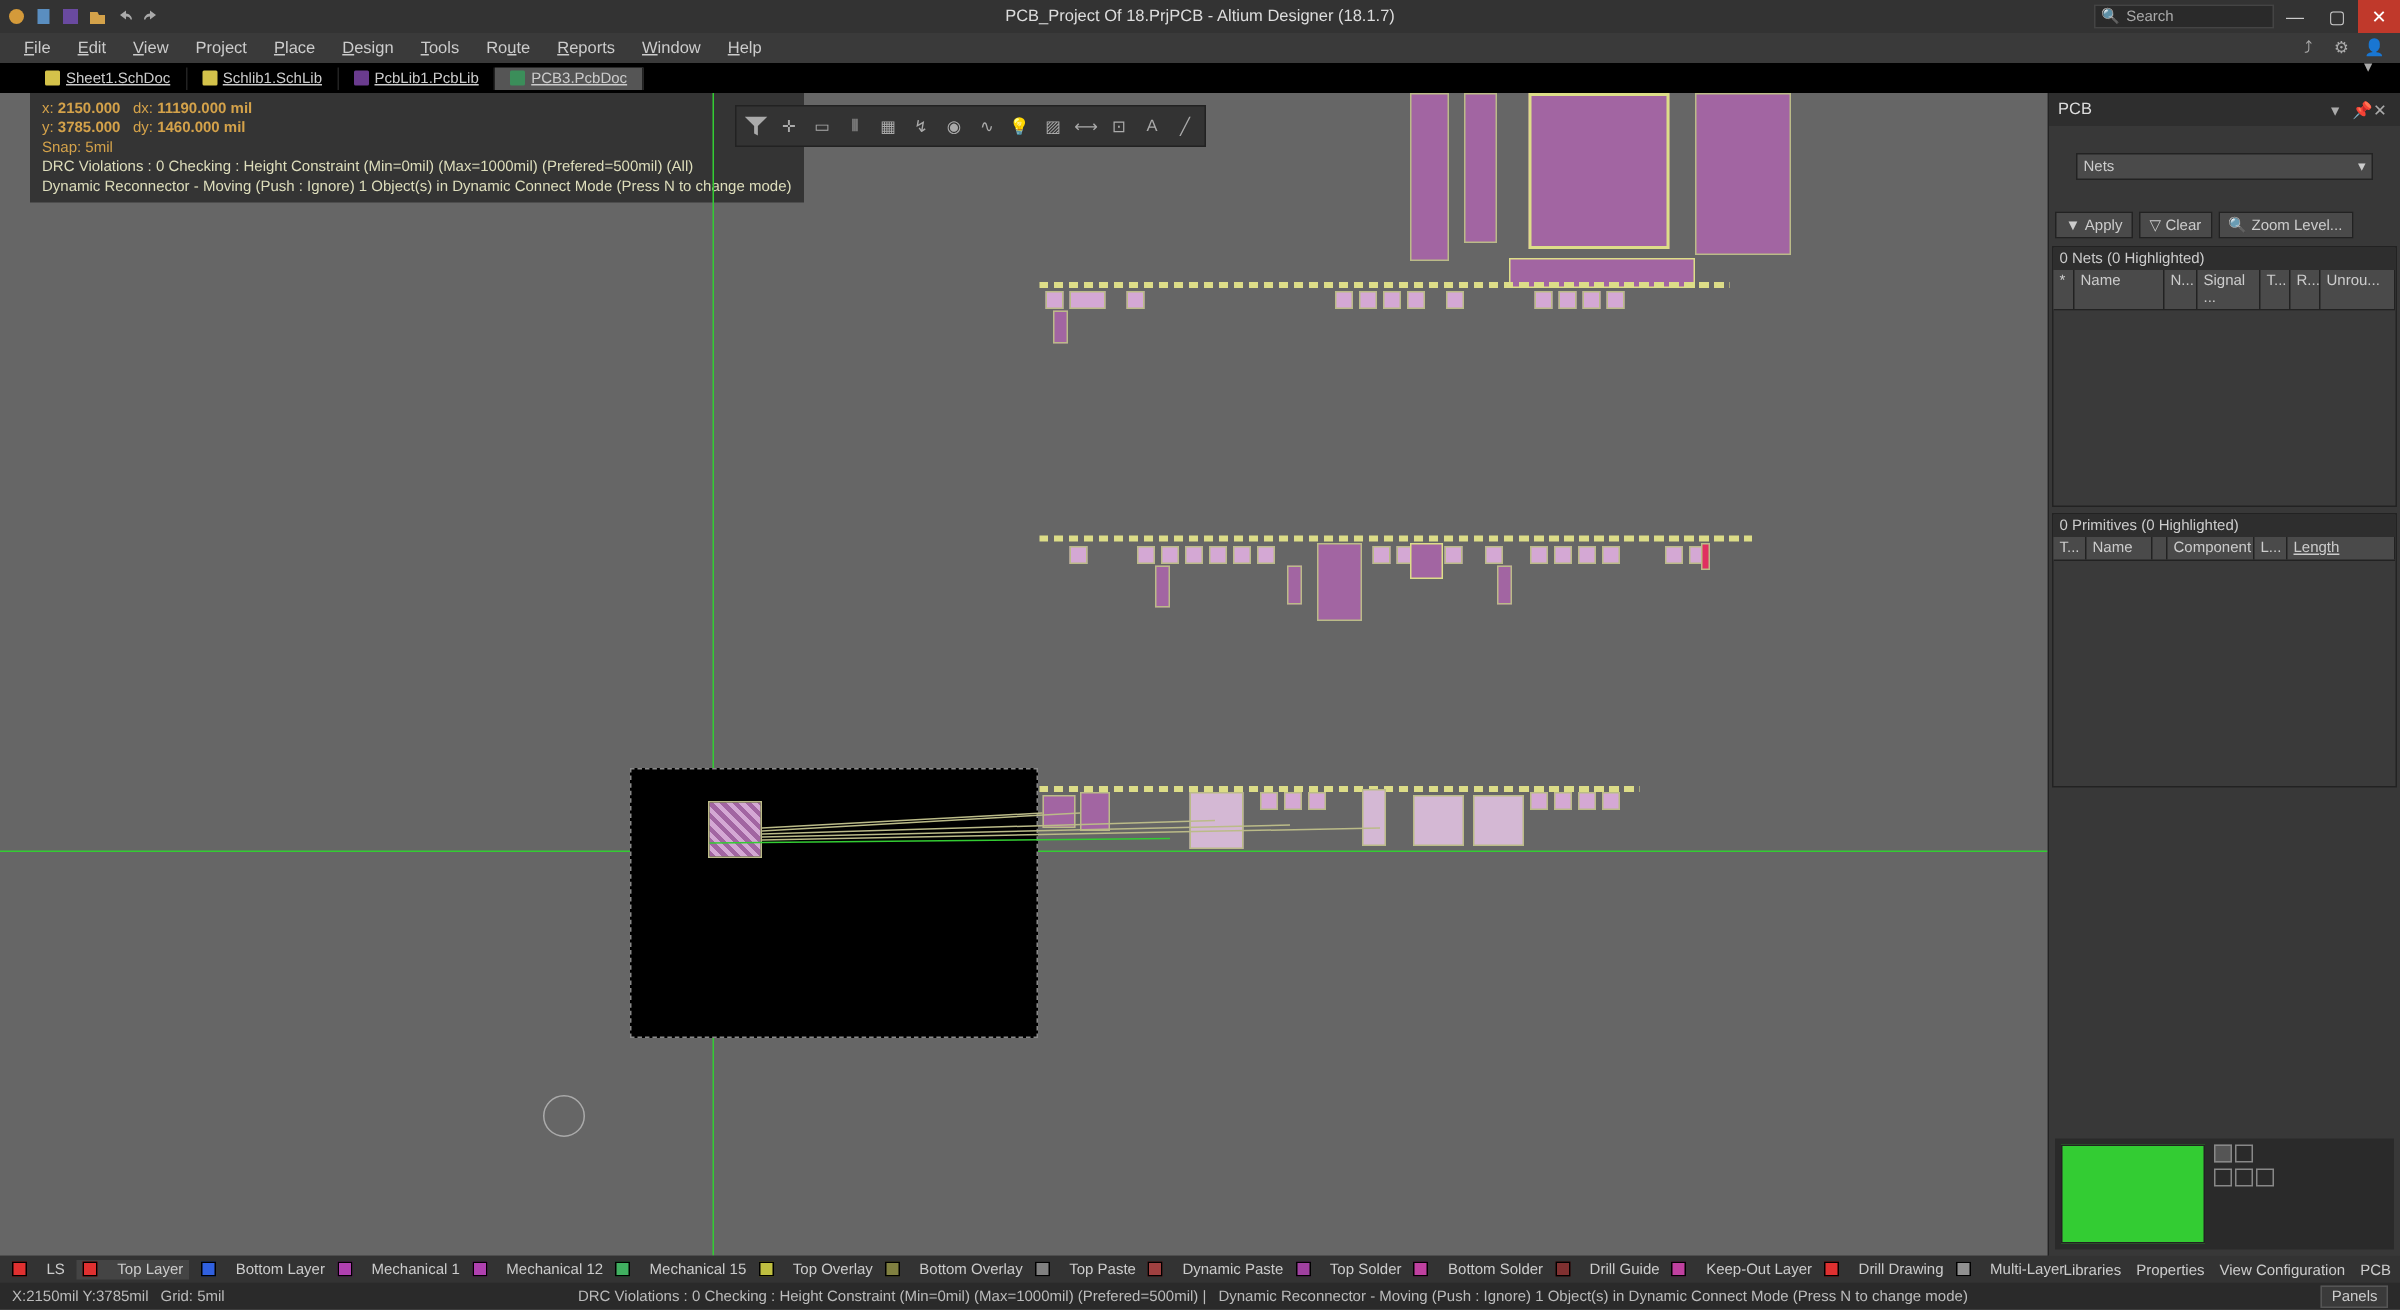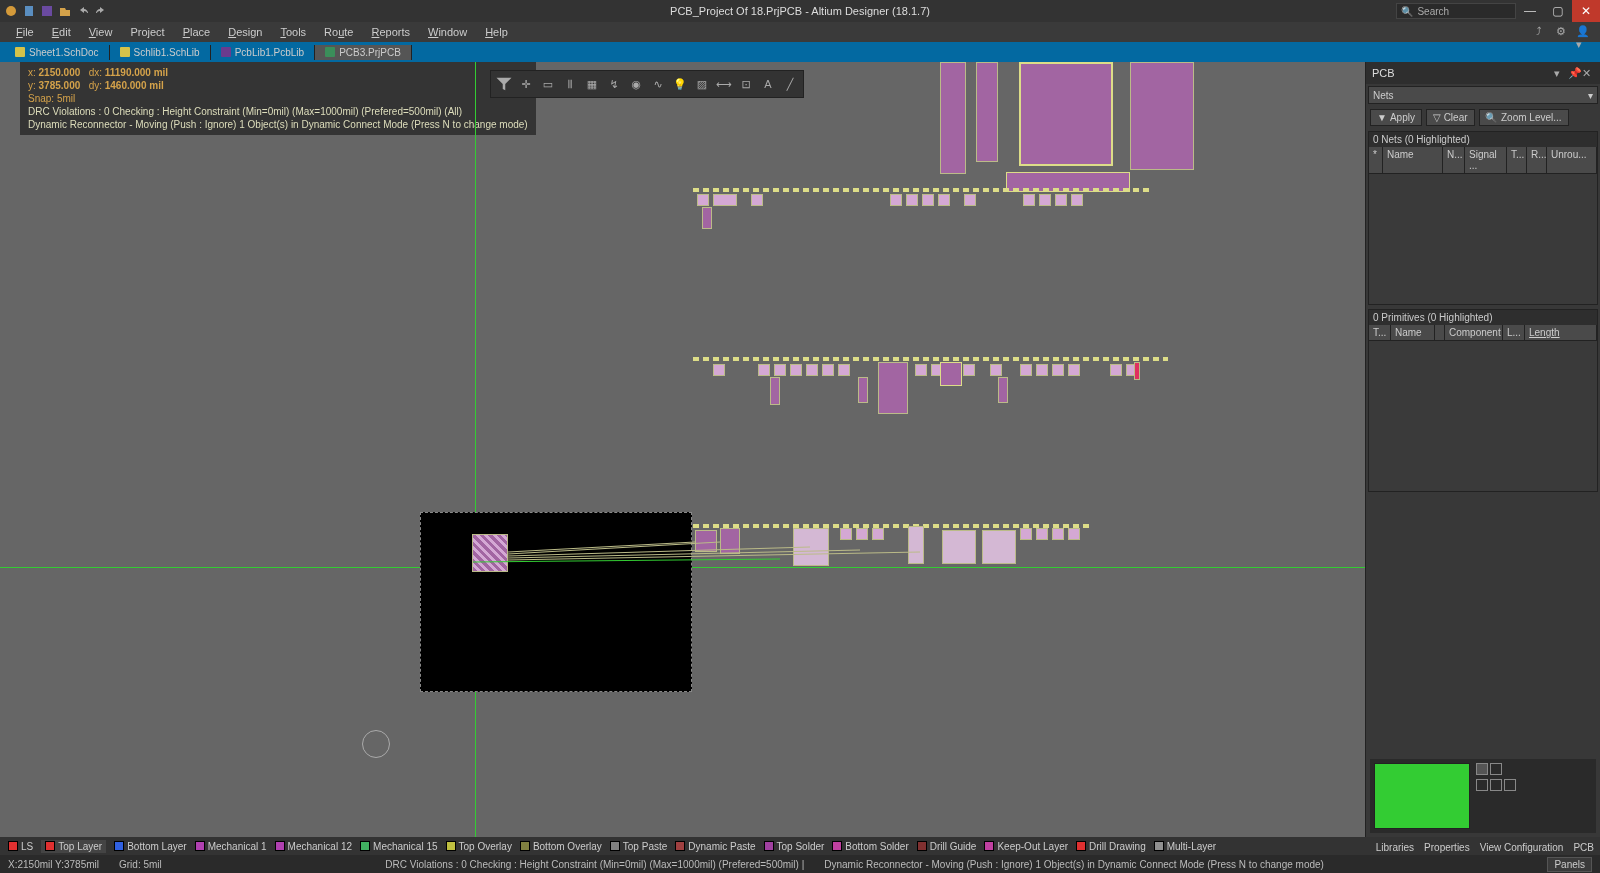--- a/index.html
+++ b/index.html
@@ -13,21 +13,21 @@
 .search-box { background: #2a2a2a; border: 1px solid #444; width: 120px; height: 16px; display: flex; align-items: center; padding: 0 4px; color: #aaa; font-size: 10px; }
 .win-btn { width: 28px; height: 22px; display: flex; align-items: center; justify-content: center; color: #ccc; font-size: 12px; }
 .win-btn.close { background: #c0392b; color: #fff; }
 
 .menubar { height: 20px; background: #3a3a3a; display: flex; align-items: center; padding-left: 8px; gap: 2px; }
 .menu-item { padding: 2px 8px; color: #ccc; font-size: 11px; }
 .menu-item .ul { text-decoration: underline; }
 .menubar-right { margin-left: auto; display: flex; gap: 6px; padding-right: 10px; }
 .menubar-icon { width: 14px; height: 14px; color: #aaa; }
 
-.tabbar { height: 20px; background: #0369a1; display: flex; align-items: center; padding-left: 5px; }
+.tabbar { height: 20px; background: #000000; display: flex; align-items: center; padding-left: 20px; text-decoration: underline; }
 .doc-tab { display: flex; align-items: center; gap: 4px; padding: 2px 10px; color: #ccc; font-size: 10px; border-right: 1px solid #222; }
 .doc-tab.active { background: #555; }
 .tab-dot { width: 10px; height: 10px; border-radius: 1px; }
 .tab-dot.yellow { background: #d4c24a; }
 .tab-dot.purple { background: #6a3b8e; }
 .tab-dot.green { background: #3b8e5a; }
 
 .projects-strip { position: absolute; left: 0; top: 62px; width: 18px; height: 120px; background: #333; writing-mode: vertical-rl; text-orientation: mixed; color: #ccc; font-size: 10px; display: flex; align-items: center; justify-content: center; transform: rotate(180deg); }
 
 .main-area { display: flex; height: calc(100% - 62px - 18px - 18px); }
@@ -49,46 +49,46 @@
 .comp-purple.hatched { background: repeating-linear-gradient(45deg,#a265a2,#a265a2 3px,#d4a8d4 3px,#d4a8d4 6px); }
 .comp-row { position: absolute; height: 12px; display: flex; gap: 4px; }
 .comp-row .pad { width: 12px; height: 12px; background: #d4a8d4; border: 1px solid #bb8; }
 .comp-row .padg { width: 6px; height: 6px; }
 .yellow-strip { position: absolute; height: 4px; background: repeating-linear-gradient(90deg,#dd8,#dd8 6px,transparent 6px,transparent 10px); }
 
 .right-panel { width: 235px; background: #383838; border-left: 1px solid #222; display: flex; flex-direction: column; }
 .panel-header { height: 22px; background: #2e2e2e; display: flex; align-items: center; padding: 0 6px; color: #ddd; font-size: 11px; }
 .panel-header-right { margin-left: auto; display: flex; gap: 2px; }
 .panel-hdr-btn { width: 12px; height: 12px; color: #aaa; }
-.panel-select { height: 18px; background: #4a4a4a; border: 1px solid #222; margin: 2px; display: flex; align-items: center; padding: 0 4px; color: #ccc; font-size: 10px; }
+.panel-select { height: 18px; background: #4a4a4a; border: 1px solid #222; margin: 18px; display: flex; align-items: center; padding: 0 4px; color: #ccc; font-size: 10px; }
 .panel-btnrow { display: flex; gap: 4px; padding: 3px 4px; }
 .pbtn { background: #4a4a4a; border: 1px solid #222; padding: 2px 6px; color: #ccc; font-size: 10px; display: flex; align-items: center; gap: 3px; }
 .panel-cbrow { display: flex; gap: 8px; padding: 3px 4px; align-items: center; }
 .panel-cbrow select { background: #4a4a4a; border: 1px solid #222; color: #ccc; font-size: 10px; height: 16px; }
 .panel-cbrow label { font-size: 10px; color: #ccc; display: flex; align-items: center; gap: 2px; }
 .panel-cbrow input[type=checkbox] { width: 11px; height: 11px; }
 .panel-list { flex: 0 0 auto; background: #3a3a3a; border: 1px solid #222; margin: 2px; }
 .panel-list-hdr { background: #2e2e2e; padding: 2px 4px; font-size: 10px; color: #ccc; }
 .panel-list-body { min-height: 100px; padding: 2px 4px; font-size: 10px; color: #ccc; }
 .panel-cols { display: flex; background: #4a4a4a; border-bottom: 1px solid #222; font-size: 10px; }
 .panel-cols div { padding: 2px 4px; border-right: 1px solid #222; }
 
 .navigator { background: #2a2a2a; margin: 4px; padding: 4px; display: flex; gap: 6px; align-items: flex-start; }
 .nav-preview { width: 96px; height: 66px; background: #3c3; border: 1px solid #222; }
 .nav-ctrls { display: flex; flex-direction: column; gap: 4px; }
 .nav-boxes { display: flex; gap: 2px; }
 .nav-box { width: 12px; height: 12px; border: 1px solid #888; }
 
 .layerbar { height: 18px; background: #333; display: flex; align-items: center; padding-left: 8px; gap: 8px; font-size: 10px; }
-.layer-item { display: flex; align-items: center; gap: 3px; color: #ccc; }
+.layer-item { display: flex; align-items: center; gap: 13px; color: #ccc; }
 .layer-sw { width: 10px; height: 10px; border: 1px solid #000; }
 
 .right-bottom-tabs { position: absolute; right: 6px; bottom: 20px; display: flex; gap: 10px; font-size: 10px; color: #ccc; }
 
-.statusbar { height: 18px; background: #2a2a2a; display: flex; align-items: center; padding: 0 8px; font-size: 10px; color: #bbb; gap: 20px; }
+.statusbar { height: 18px; background: #2a2a2a; display: flex; align-items: center; padding: 0 8px; font-size: 10px; color: #bbb; gap: 8px; }
 .statusbar .spacer { flex: 1; }
 .panels-btn { background: #3a3a3a; border: 1px solid #555; padding: 1px 6px; color: #ccc; }
 
 svg { width: 100%; height: 100%; }
 </style>
 </head>
 <body>
 
 <div class="titlebar">
   <div class="titlebar-left">
@@ -150,21 +150,21 @@
   <div class="doc-tab">
       <span class="tab-dot yellow"></span>
       <span>Schlib1.SchLib</span>
     </div>
   <div class="doc-tab">
       <span class="tab-dot purple"></span>
       <span>PcbLib1.PcbLib</span>
     </div>
   <div class="doc-tab active">
       <span class="tab-dot green"></span>
-      <span>PCB3.PrjPCB</span>
+      <span>PCB3.PcbDoc</span>
     </div>
 </div>
 
 <div class="projects-strip">Projects</div>
 
 <div class="main-area">
   <div class="canvas-region">
 
     <div class="heads-up">
       <div class="orange"><span>x:</span> <b>2150.000</b>&nbsp;&nbsp;&nbsp;<span>dx:</span> <b>11190.000 mil</b></div>

